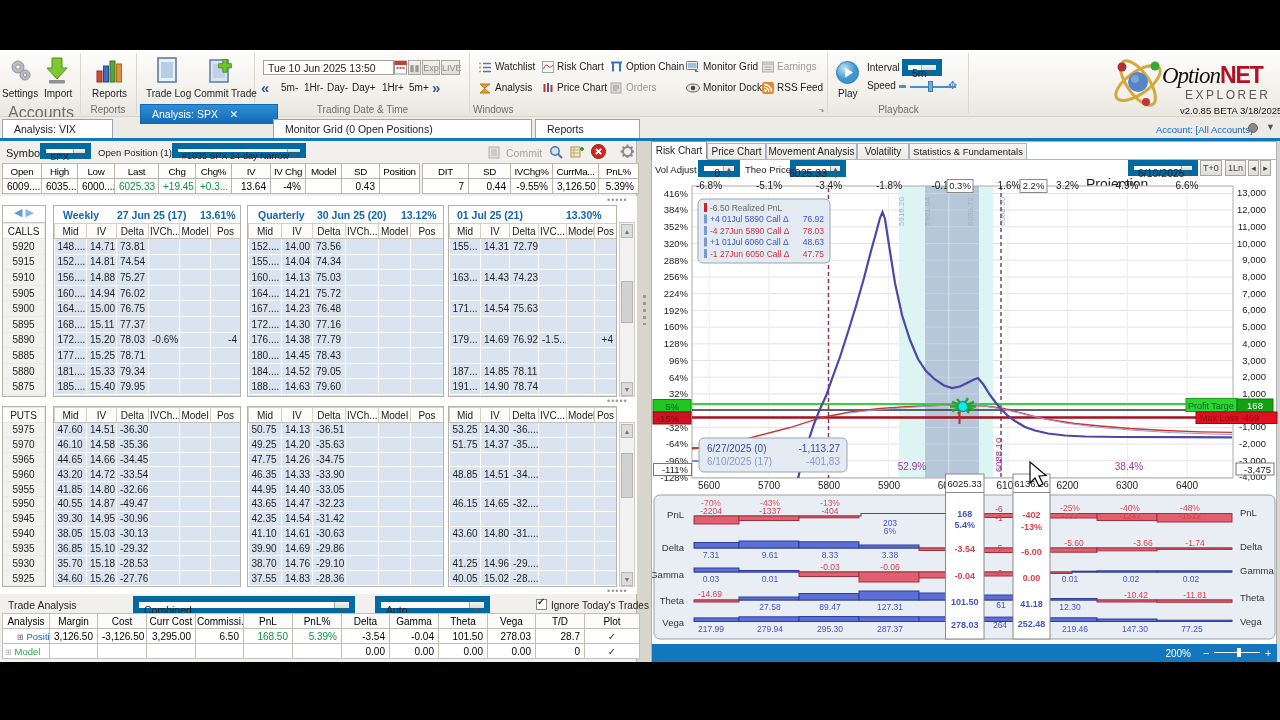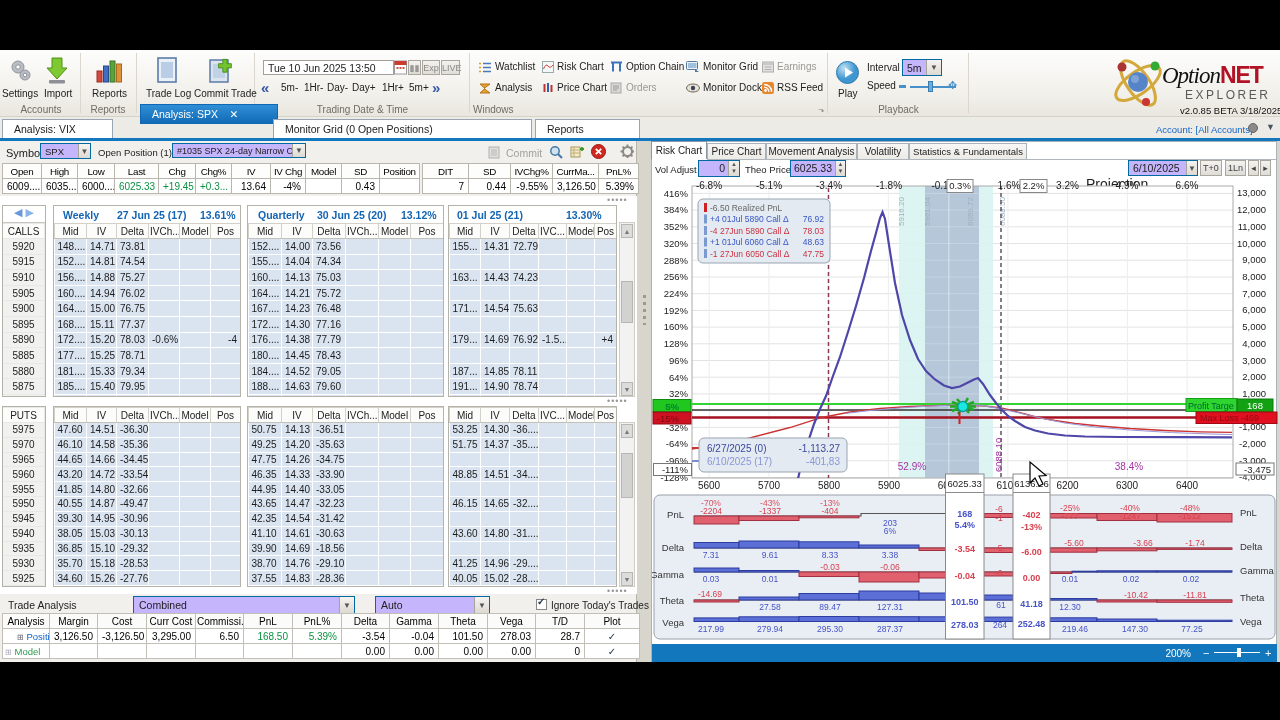--- a/index.html
+++ b/index.html
@@ -1,20 +1,20 @@
 <!DOCTYPE html>
 <html><head><meta charset="utf-8"><style>
 *{margin:0;padding:0;box-sizing:border-box}
 html,body{width:1280px;height:720px;overflow:hidden;background:#000;font-family:"Liberation Sans",sans-serif}
 .ab{position:absolute}
 .t{position:absolute;white-space:nowrap}
 #app{position:absolute;left:0;top:50px;width:1280px;height:613px;background:#d8d5cc;overflow:hidden}
 .btxt{position:absolute;font-size:10px;color:#222}
 .tab{position:absolute;top:68px;height:21px;background:#fff;border:1px solid #98a4b2;border-bottom:none;font-size:10.5px;color:#222;text-align:left;padding-left:11px;line-height:20px}
-.combo{position:absolute;background:#c4b5fd;border:1px solid #0369a1;font-size:10.5px;color:#222}
+.combo{position:absolute;background:#ffffff;border:6px solid #0369a1;font-size:10.5px;color:#222}
 .combo .ar{position:absolute;right:0;top:0;bottom:0;width:15px;background:linear-gradient(#f4f3f0,#dddad2);border-left:1px solid #a8a49c;color:#555;font-size:8px;text-align:center}
 table{border-collapse:collapse;table-layout:fixed}
 .qt{position:absolute;font-size:10px}
 .qt td{border:1px solid #b9b6ae;background:#fff;height:15px;padding:0 4px;overflow:hidden;white-space:nowrap}
 .qt .hd td{background:#fdfdfc;text-align:center;padding:0;font-size:9.8px;letter-spacing:-0.3px}
 .og{position:absolute;font-size:10px;background:#fff}
 .og td{border-right:1px solid #fff;border-bottom:1px solid #fff;background:#d9e4f0;padding:0 3px;overflow:hidden;white-space:nowrap;color:#1d1d1d}
 .og tr{height:15.6px}
 .og .hd td{background:#fcfcfb;border:1px solid #d4d1ca;border-bottom:1px solid #c4c1ba;text-align:center;padding:0 1px;color:#222}
 .stk{position:absolute;font-size:10px}
@@ -35,21 +35,21 @@
 
 <div class="ab" style="left:0;top:50px;width:1280px;height:67px;background:linear-gradient(#fdfdfc,#f1efe9 70%,#e9e6df)"></div>
 <div class="ab" style="left:0;top:116px;width:1280px;height:1px;background:#d5d2ca"></div>
 
 <div class="ab" style="left:80px;top:53px;width:1px;height:60px;background:#dbd7cf"></div>
 <div class="ab" style="left:136px;top:53px;width:1px;height:60px;background:#dbd7cf"></div>
 <div class="ab" style="left:254px;top:53px;width:1px;height:60px;background:#dbd7cf"></div>
 <div class="ab" style="left:469px;top:53px;width:1px;height:60px;background:#dbd7cf"></div>
 <div class="ab" style="left:827px;top:53px;width:1px;height:60px;background:#dbd7cf"></div>
 <div class="ab" style="left:968px;top:53px;width:1px;height:60px;background:#dbd7cf"></div>
-<div class="t" style="left:6px;top:104px;width:70px;text-align:center;font-size:10px;color:#6e6c66">Accounts</div>
+<div class="t" style="left:6px;top:104px;width:70px;text-align:center;font-size:16px;color:#6e6c66">Accounts</div>
 <div class="t" style="left:82px;top:104px;width:52px;text-align:center;font-size:10px;color:#6e6c66">Reports</div>
 <div class="t" style="left:140px;top:104px;width:112px;text-align:center;font-size:10px;color:#6e6c66">Trade Log</div>
 <div class="t" style="left:258px;top:104px;width:209px;text-align:center;font-size:10px;color:#6e6c66">Trading Date &amp; Time</div>
 <div class="t" style="left:473px;top:104px;width:352px;text-align:left;font-size:10px;color:#6e6c66">Windows</div>
 <div class="t" style="left:831px;top:104px;width:135px;text-align:center;font-size:10px;color:#6e6c66">Playback</div>
 
 <svg class="ab" style="left:8px;top:58px" width="26" height="26" viewBox="0 0 26 26">
     <g fill="#b9bcc2" stroke="#8f949c" stroke-width="1">
       <circle cx="10" cy="9" r="6"></circle>
       <circle cx="10" cy="9" r="2.2" fill="#fff"></circle>
@@ -924,21 +924,21 @@
           <td>41.10</td>
           <td class="num">14.61</td>
           <td>-30.63</td>
           <td></td>
           <td></td>
           <td></td>
         </tr>
 <tr>
           <td>39.90</td>
           <td class="num">14.69</td>
-          <td>-18.56</td>
+          <td>-29.86</td>
           <td></td>
           <td></td>
           <td></td>
         </tr>
 <tr>
           <td>38.70</td>
           <td class="num">14.76</td>
           <td>-29.10</td>
           <td></td>
           <td></td>

